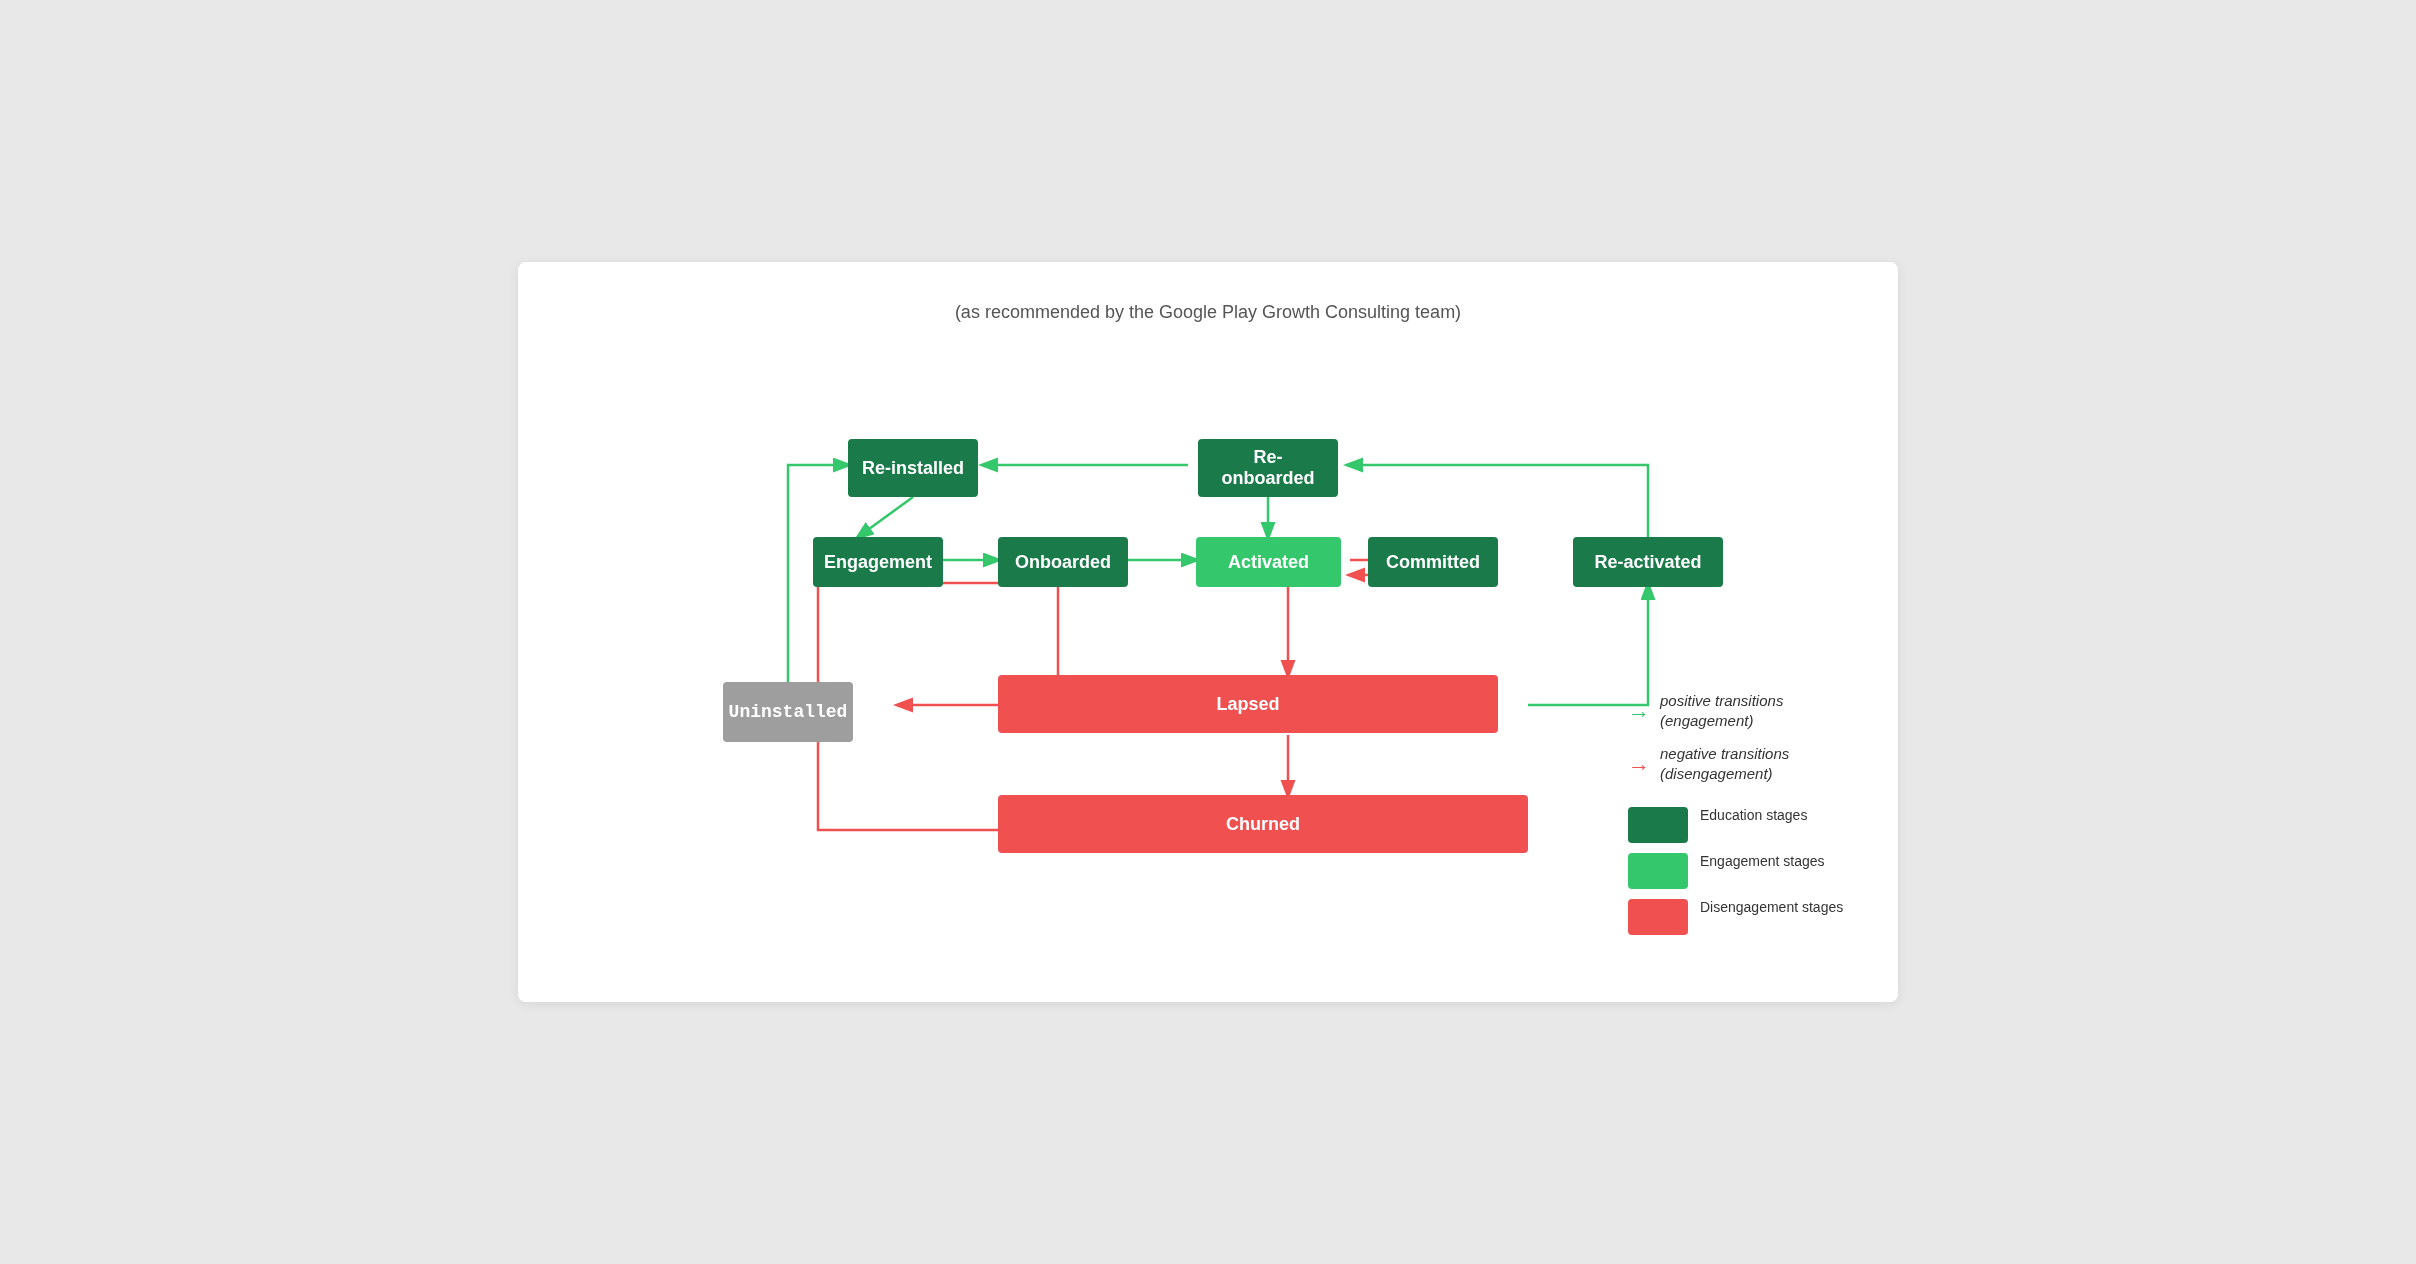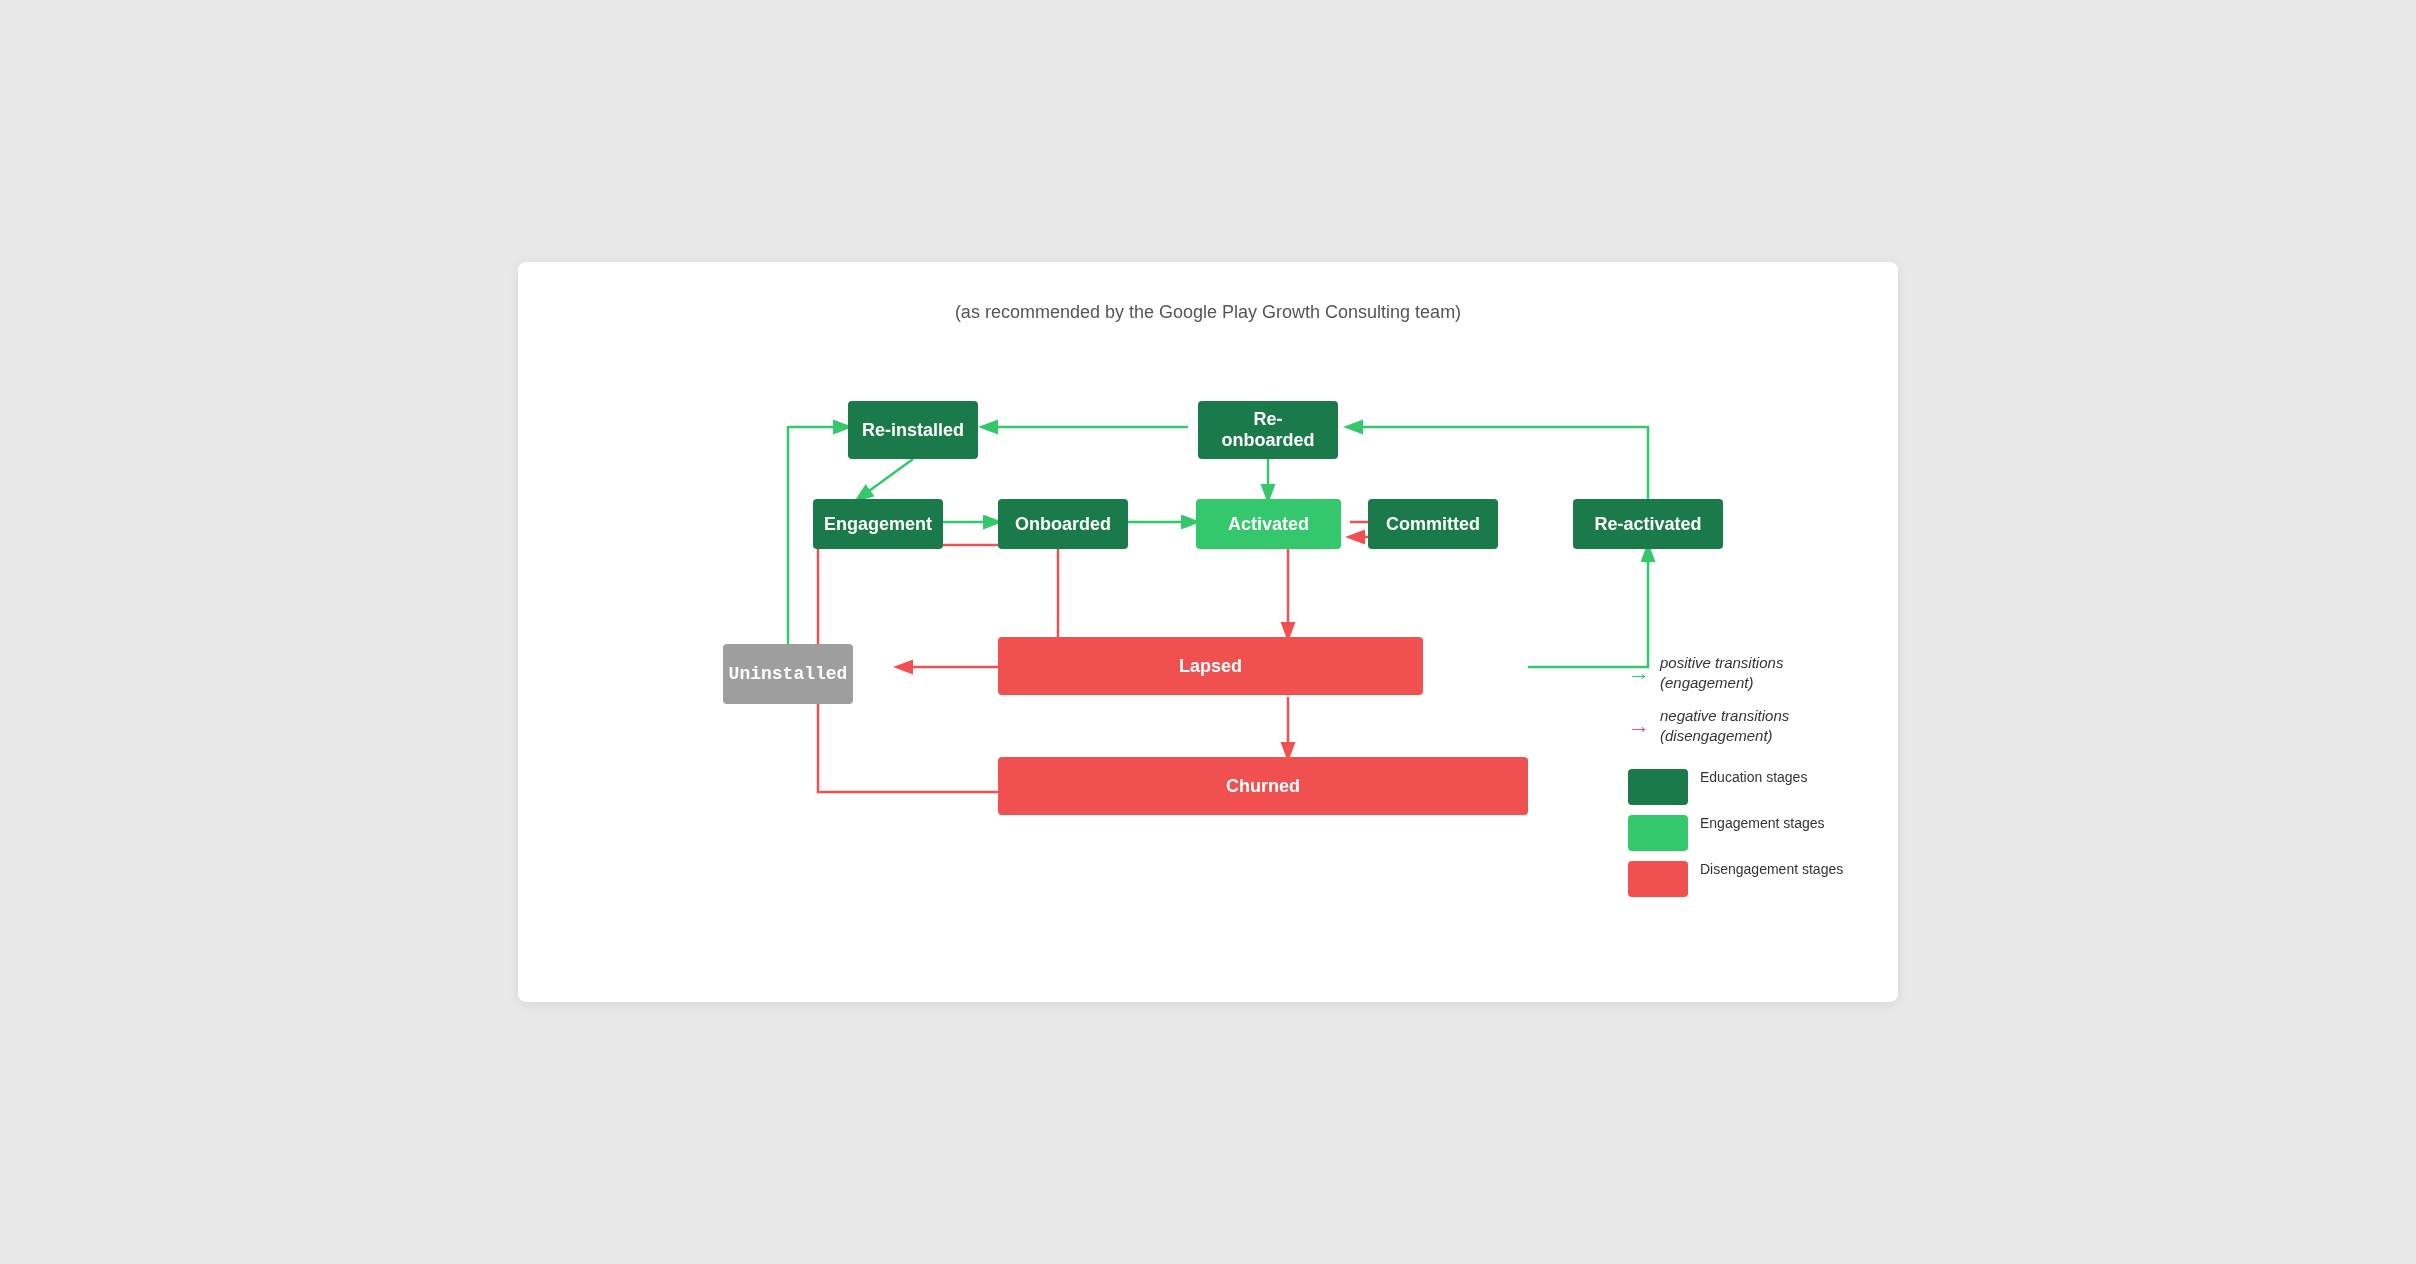--- a/index.html
+++ b/index.html
@@ -24,21 +24,21 @@
       text-align: center;
       font-size: 46px;
       font-weight: 700;
       color: #222;
       margin-bottom: 6px;
     }
     .subtitle {
       text-align: center;
       font-size: 18px;
       color: #555;
-      margin-bottom: 24px;
+      margin-bottom: 62px;
     }
     .diagram {
       position: relative;
       width: 100%;
       height: 560px;
     }
     
     .box {
       position: absolute;
       border-radius: 4px;
@@ -173,21 +173,21 @@
     <div class="box dark-green" style="left:430px; top:152px; width:130px; height:50px;">Onboarded</div>
 
     <div class="box light-green" style="left:628px; top:152px; width:145px; height:50px;">Activated</div>
 
     <div class="box dark-green" style="left:800px; top:152px; width:130px; height:50px;">Committed</div>
 
     <div class="box dark-green" style="left:1005px; top:152px; width:150px; height:50px;">Re-activated</div>
 
     <div class="box gray" style="left:155px; top:297px; width:130px; height:60px;font-family:Liberation Mono, monospace;">Uninstalled</div>
 
-    <div class="box red" style="left:430px; top:290px; width:425px; height:58px;">Lapsed</div>
+    <div class="box red" style="left:430px; top:290px; width:500px; height:58px;">Lapsed</div>
 
     <div class="box red" style="left:430px; top:410px; width:530px; height:58px;">Churned</div>
 
     <div class="legend">
 
       <div class="legend-item">
         <span class="legend-arrow" style="color:#34c76b;">→</span>
         <span class="legend-text">
           <em>positive transitions<br>(engagement)</em>
         </span>

